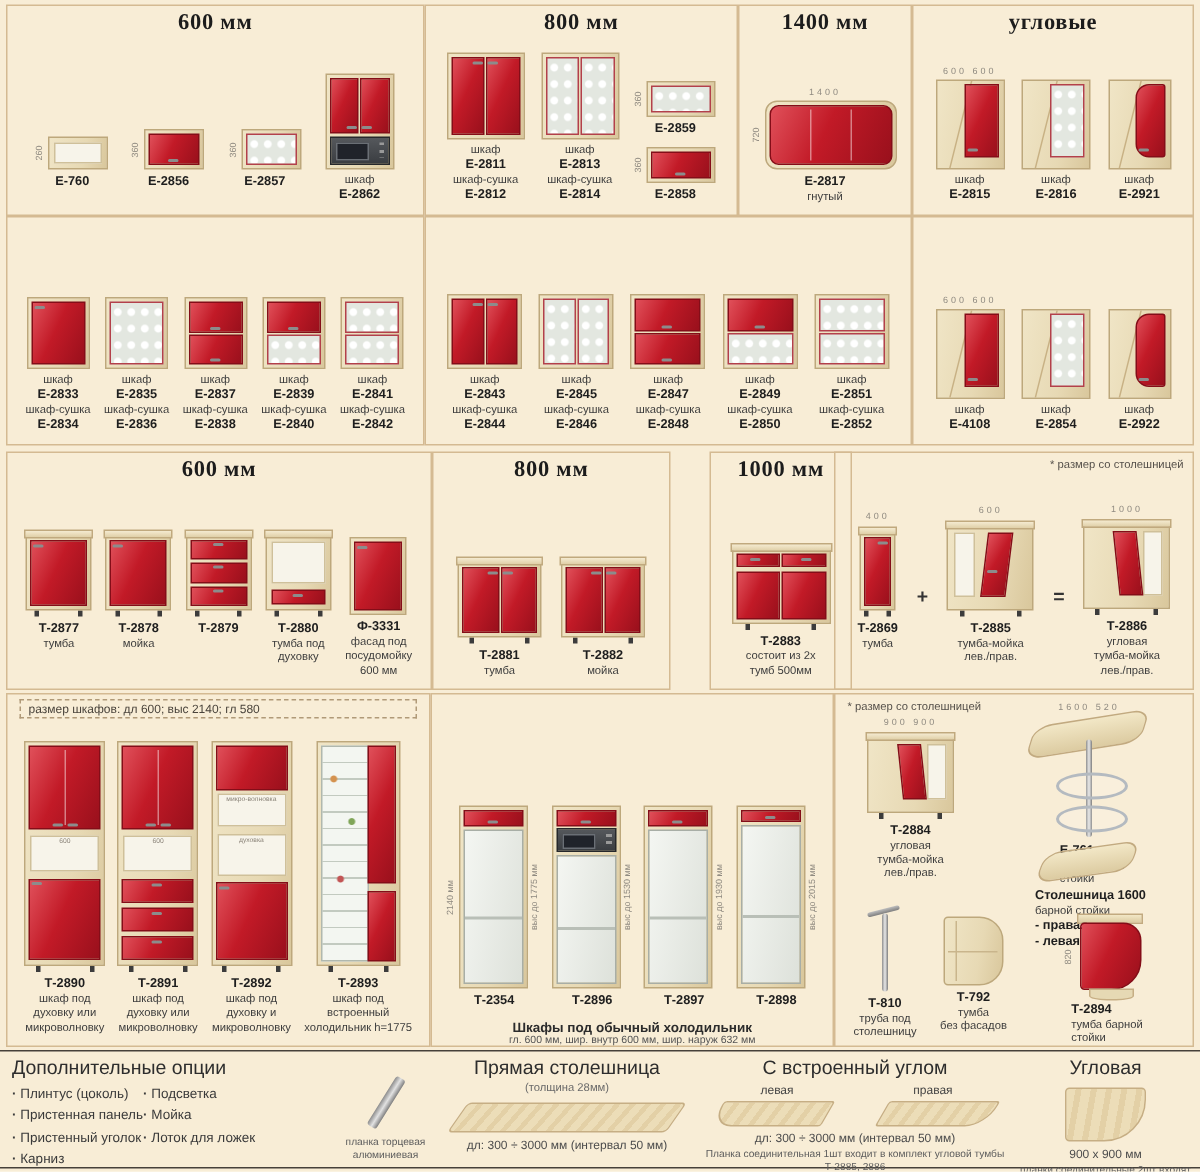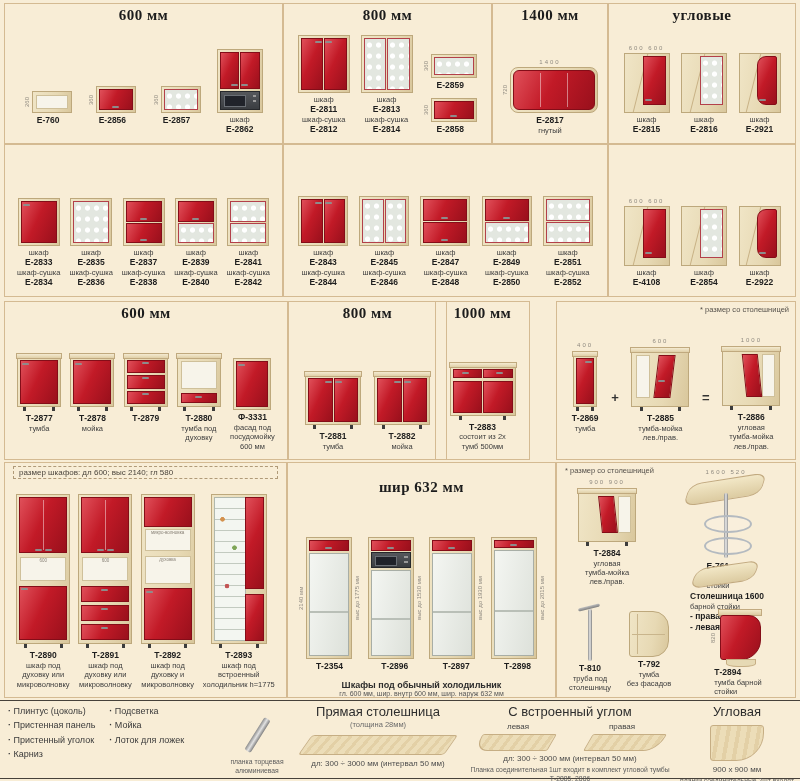--- a/index.html
+++ b/index.html
@@ -71,21 +71,21 @@
   
   #p-w600{left:4px;top:3px;width:279px;height:141px}
   #p-w800{left:283px;top:3px;width:209px;height:141px}
   #p-w1400{left:492px;top:3px;width:116px;height:141px}
   #p-wc{left:608px;top:3px;width:188px;height:141px}
   #p-r2a{left:4px;top:144px;width:279px;height:153px}
   #p-r2b{left:283px;top:144px;width:325px;height:153px}
   #p-r2c{left:608px;top:144px;width:188px;height:153px}
   #p-b600{left:4px;top:301px;width:284px;height:159px}
   #p-b800{left:288px;top:301px;width:159px;height:159px}
-  #p-b1000{left:435px;top:301px;width:95px;height:159px}
+  #p-b1000{left:473px;top:301px;width:95px;height:159px}
   #p-bc{left:556px;top:301px;width:240px;height:159px}
   #p-bc .note{top:3px;right:6px;}
   #p-tall{left:4px;top:462px;width:283px;height:236px}
   #p-fr{left:287px;top:462px;width:269px;height:236px}
   #p-fr .ph{padding-top:16px;}
   #p-bar{left:556px;top:462px;width:240px;height:236px}
   #p-bar .note{top:3px;left:8px;}
   #bar-abs{position:relative;flex:1;}
   .slot{position:absolute;}
   .slot-a{left:2px;top:16px;width:96px}
@@ -98,21 +98,21 @@
   
   .darkline{position:absolute;left:0;right:0;height:1px;background:#46413a;}
   #hr1{top:700px}#hr2{top:778px}
   .bblock{position:absolute;}
   #b-opts{left:8px;top:704px;width:216px}
   #b-strip{left:224px;top:716px;width:66px;text-align:center}
   #b-straight{left:292px;top:704px;width:172px;text-align:center}
   #b-round{left:466px;top:704px;width:208px;text-align:center}
   #b-corner{left:680px;top:704px;width:114px;text-align:center}
   .bt{font-size:13px;color:#2d2d2d;margin-bottom:3px;}
-  #b-opts .cols{display:flex;gap:14px;}
+  #b-opts .cols{display:flex;gap:0;}
   #b-opts ul{list-style:none;margin:0;padding:0;font-size:9px;line-height:1.6;color:#3a3a3a;}
   #b-opts li::before{content:"· ";font-weight:bold;}
   .bsub{font-size:7.5px;color:#6a6a6a;margin-top:-2px;}
   .bdims{font-size:8px;color:#4c4c4c;margin-top:3px;}
   .bnote{font-size:6.8px;color:#5c5c5c;line-height:1.3;margin-top:3px;}
   .ct{background:repeating-linear-gradient(100deg,#ecddb8 0 6px,#e3d0a6 6px 10px);
     border:1px solid #c6ae84;box-sizing:border-box;}
   #ct-straight{width:146px;height:20px;transform:skewX(-35deg);border-radius:3px;margin:6px auto 4px;}
   .pairrow{display:flex;justify-content:space-around;margin-top:2px;}
   .half{font-size:8px;color:#444;}
@@ -919,21 +919,20 @@
             <span class="ll b">Т-2893</span>
             <span class="ll">шкаф под</span>
             <span class="ll">встроенный</span>
             <span class="ll">холодильник h=1775</span>
           </div>
         </div>
       </div>
   </div>
 
   <div class="panel" id="p-fr">
-    <div class="ph">шир 632 мм</div>
     <div class="items lh1">
         <div class="item">
           <div style="display: flex; flex-direction: column; align-items: center;">
             <div class="cabwrap">
               <div class="cab" style="width: 46px; height: 122px;">
                 <div class="door red-f" style="left: 2px; right: 2px; top: 2px; height: 11px;"></div>
                 <div class="hdl" style="left: 50%; margin-left: -4px; top: 9px;"></div>
                 <div class="door fr-body" style="inset: 15px 2px 2px;"></div>
               </div>
               <div class="vdim vl">2140 мм</div>
@@ -1113,20 +1112,21 @@
             </div>
           </div>
         </div>
       </div>
   </div>
 
   <div class="darkline" id="hr1"></div>
   <div class="darkline" id="hr2"></div>
 
   <div class="bblock" id="b-opts">
+    <div class="bt">Дополнительные опции</div>
     <div class="cols">
       <ul>
           <li>Плинтус (цоколь)</li>
           <li>Пристенная панель</li>
           <li>Пристенный уголок</li>
           <li>Карниз</li>
         </ul>
       <ul>
           <li>Подсветка</li>
           <li>Мойка</li>

